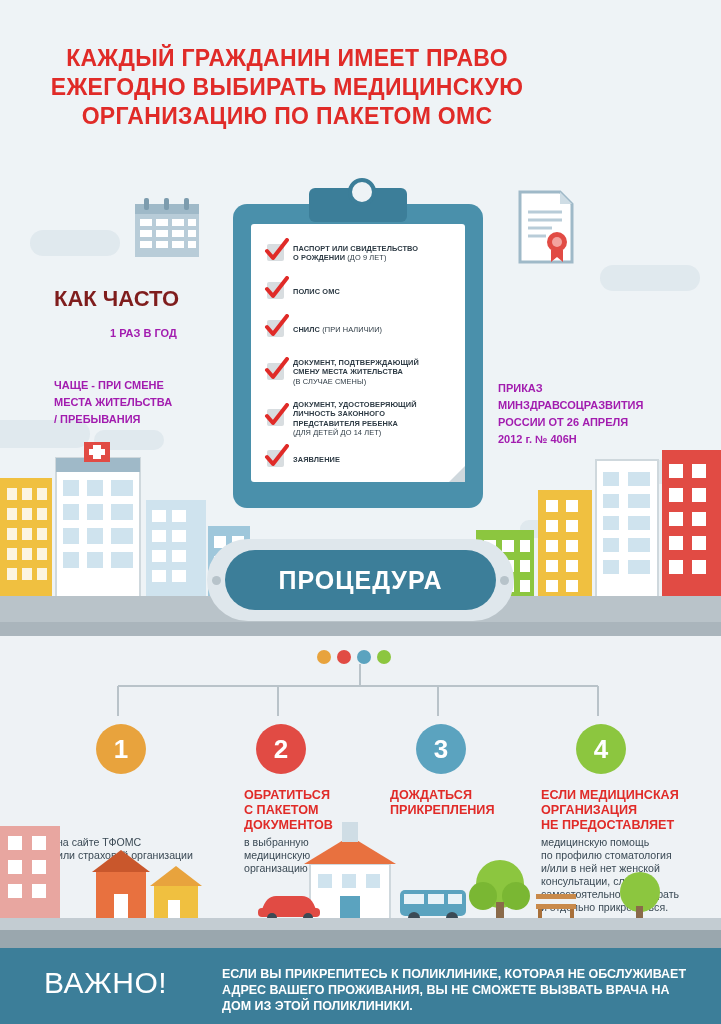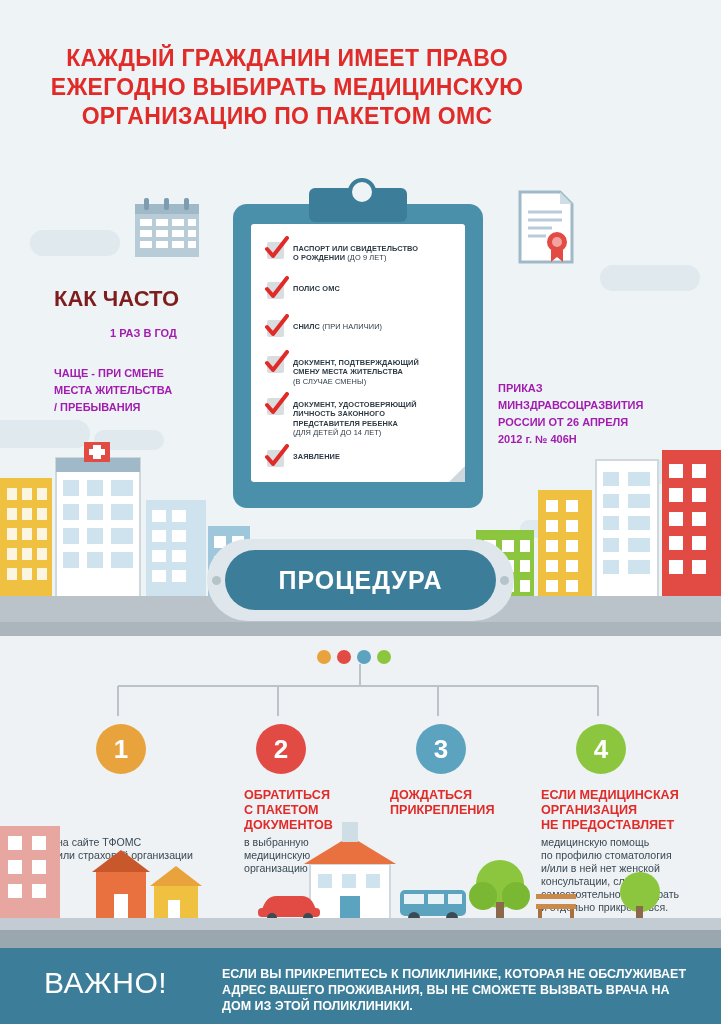--- a/index.html
+++ b/index.html
@@ -39,21 +39,21 @@
 
   
   .clip{position:absolute;left:233px;top:188px;width:250px;height:320px;}
   .clip-body{position:absolute;left:0;top:16px;width:250px;height:304px;background:#4a90ab;border-radius:14px;}
   .clip-paper{position:absolute;left:18px;top:36px;width:214px;height:258px;background:#fff;border-radius:3px;}
   .clip-top{position:absolute;left:76px;top:0px;width:98px;height:34px;background:#3c7e99;border-radius:6px;}
   .clip-ring{position:absolute;left:115px;top:-10px;width:20px;height:20px;border:4px solid #3c7e99;border-radius:50%;background:#eef3f6;}
   .clip-fold{position:absolute;right:18px;bottom:26px;width:16px;height:16px;background:#cfd8dd;
      clip-path:polygon(100% 0,100% 100%,0 100%);}
 
-  .chk-row{position:absolute;left:34px;display:flex;align-items:flex-start;}
+  .chk-row{position:absolute;left:34px;display:flex;align-items:center;}
   .chk{width:17px;height:17px;background:#d8dde0;border-radius:2px;position:relative;flex:none;margin-right:9px;}
   .chk svg{position:absolute;left:-3px;top:-6px;}
   .chk-txt{font-size:7.4px;line-height:9.4px;color:#2d3a44;font-weight:bold;letter-spacing:.1px;padding-top:2px;}
   .chk-txt .norm{font-weight:normal;}
 
   
   .ground{position:absolute;left:0;top:596px;width:721px;height:26px;background:#b9c3c9;}
   .ground2{position:absolute;left:0;top:622px;width:721px;height:14px;background:#aab5bc;}
   .bld{position:absolute;}
 
@@ -133,21 +133,21 @@
       <line x1="12" y1="38" x2="36" y2="38"></line>
       <line x1="12" y1="46" x2="30" y2="46"></line>
     </g>
     <circle cx="41" cy="52" r="10" fill="#e14b44"></circle>
     <path d="M35 60 L35 72 L41 67 L47 72 L47 60 Z" fill="#e14b44"></path>
     <circle cx="41" cy="52" r="5" fill="#f3a39f"></circle>
   </svg>
 
   <div class="side-h left">КАК ЧАСТО</div>
   <div class="side-sub l1" style="white-space:pre-line;">1 РАЗ В ГОД</div>
-  <div class="side-sub l2" style="white-space:pre-line;">ЧАЩЕ - ПРИ СМЕНЕ
+  <div class="side-sub l2" style="white-space:pre-line;margin-top:12px;">ЧАЩЕ - ПРИ СМЕНЕ
 МЕСТА ЖИТЕЛЬСТВА
 / ПРЕБЫВАНИЯ</div>
 
   <div class="side-sub r1" style="white-space:pre-line;">ПРИКАЗ
 МИНЗДРАВСОЦРАЗВИТИЯ
 РОССИИ ОТ 26 АПРЕЛЯ
 2012 г. № 406Н</div>
 
   <div class="clip">
     <div class="clip-body"></div>

